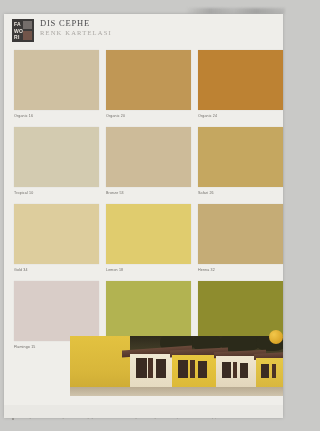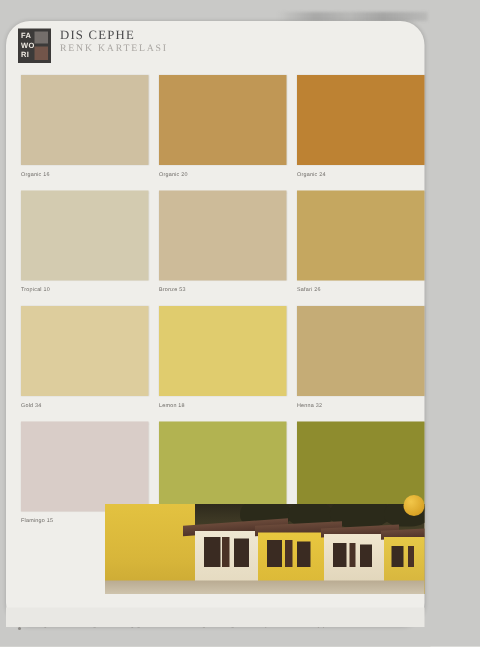--- a/index.html
+++ b/index.html
@@ -17,21 +17,20 @@
   
   .top-smudge{
     position:absolute;right:2px;top:8px;width:100px;height:6px;
     background:linear-gradient(90deg,rgba(140,140,140,0) 0%,rgba(130,130,130,.45) 25%,rgba(120,120,120,.2) 48%,rgba(130,130,130,.5) 70%,rgba(140,140,140,.25) 100%);
     filter:blur(1px);
   }
   .sheet{
     position:absolute;left:4px;top:14px;width:279px;height:404px;
     background:#efeeea;
     box-shadow:0 0 3px rgba(0,0,0,.18);
-    border-radius:16px;
   }
   
   .header{
     position:absolute;left:4px;top:3px;right:4px;height:30px;
   }
   .logo{
     position:absolute;left:4px;top:2px;width:22px;height:23px;
     background:#3c3a39;
     overflow:hidden;
   }

